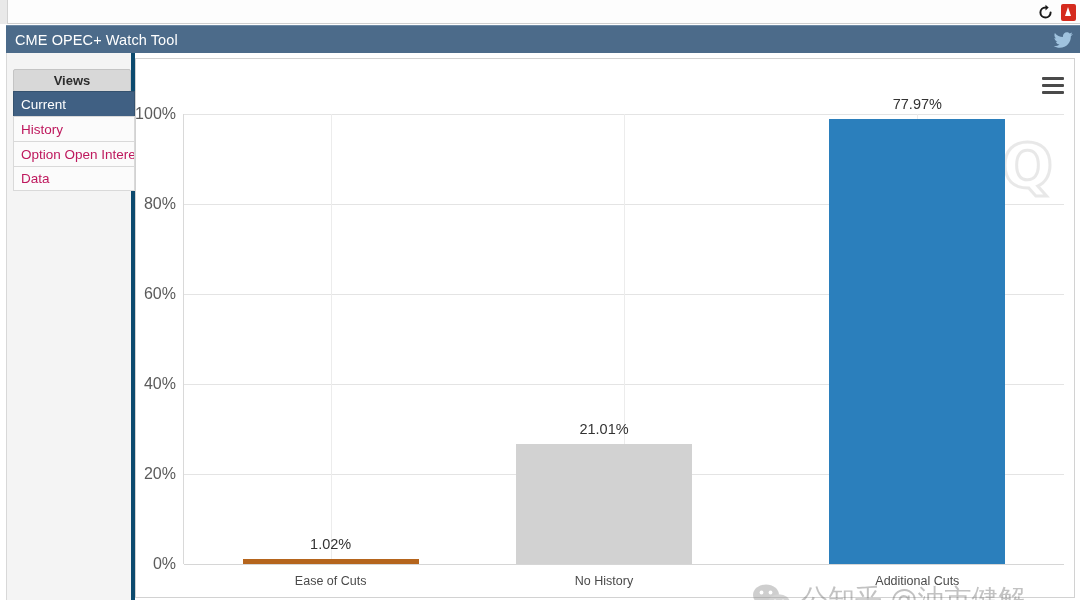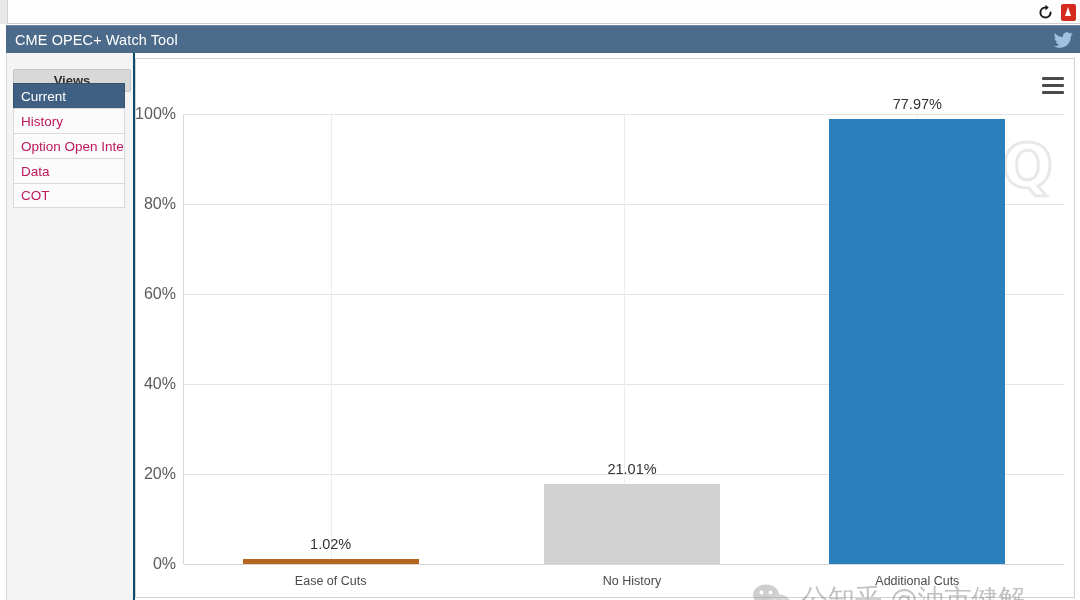--- a/index.html
+++ b/index.html
@@ -95,40 +95,40 @@
     background: #ffffff;
     border-left: 1px solid #d8d8d8;
   }
 
   
   .sidebar {
     position: absolute;
     left: 0; top: 0;
     width: 128px; height: 547px;
     background: #f4f4f4;
-    border-right: 2px solid #0c4a6e;
+    border-right: 4px solid #0c4a6e;
   }
   .views-header {
     position: absolute;
     left: 6px; top: 16px;
     width: 118px; height: 23px;
     background: #d8d8d8;
     border: 1px solid #c4c4c4;
     border-radius: 2px;
     color: #2d2d2d;
     font-size: 13px;
     font-weight: bold;
     display: flex;
     align-items: center;
     justify-content: center;
   }
   .nav-list {
     position: absolute;
-    left: 6px; top: 30px;
-    width: 112px;
+    left: 6px; top: 38px;
+    width: 122px;
   }
   .nav-item {
     height: 25px;
     background: #fbfbfb;
     border: 1px solid #d9d9d9;
     border-bottom: none;
     color: #be185d;
     font-size: 13.5px;
     display: flex;
     align-items: center;
@@ -295,23 +295,20 @@
           <span>Current</span>
         </div>
         <div class="nav-item">
           <span>History</span>
         </div>
         <div class="nav-item">
           <span>Option Open Interest</span>
         </div>
         <div class="nav-item">
           <span>Data</span>
-        </div>
-        <div class="nav-item">
-          <span>COT</span>
         </div>
       </div>
     </div>
 
     <div class="chart-panel">
 
       <div class="hamburger-btn">
         <span></span>
         <span></span>
         <span></span>
@@ -344,21 +341,21 @@
           <div class="ytick" style="top: 90px;">80%</div>
           <div class="gridline" style="top: 0px;"></div>
           <div class="ytick" style="top: 0px;">100%</div>
           <div class="vsep" style="left: 146.667px;"></div>
           <div class="vsep" style="left: 440px;"></div>
           <div class="vsep" style="left: 733.333px;"></div>
           <div class="bar" style="left: 58.6667px; width: 176px; height: 4.59px; background: rgb(181, 101, 29);">
             <div class="bar-value">1.02%</div>
             <div class="xlabel">Ease of Cuts</div>
           </div>
-          <div class="bar" style="left: 360px; width: 176px; height: 80px; background: rgb(210, 210, 210); padding-left: 36px;">
+          <div class="bar" style="left: 332px; width: 176px; height: 120px; background: rgb(210, 210, 210); padding-left: 36px;">
             <div class="bar-value">21.01%</div>
             <div class="xlabel">No History</div>
           </div>
           <div class="bar" style="left: 645.333px; width: 176px; height: 445px; background: rgb(43, 127, 188);">
             <div class="bar-value">77.97%</div>
             <div class="xlabel">Additional Cuts</div>
           </div>
         </div>
     </div>
 

